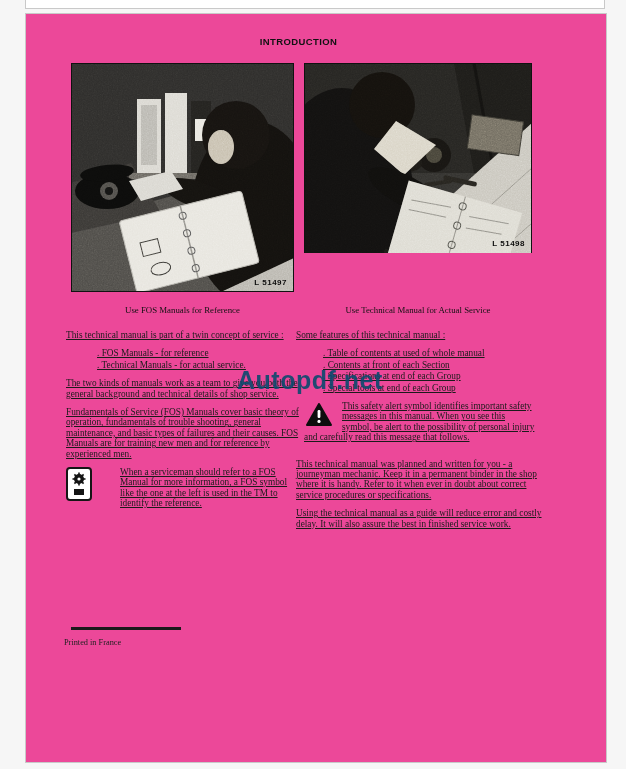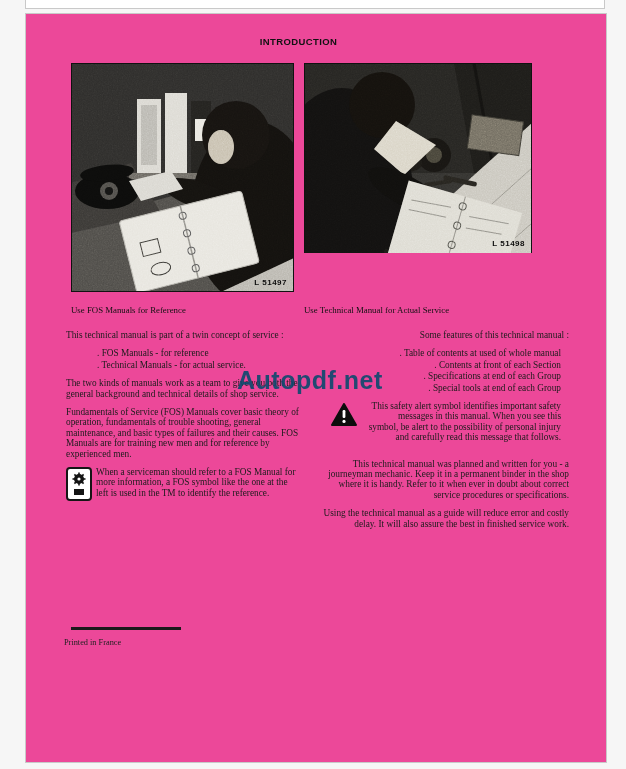--- a/index.html
+++ b/index.html
@@ -28,34 +28,34 @@
 
   .photo { position:absolute; top:49px; overflow:hidden; background:#2e2d2b; }
   .photo.ph-left  { left:45px;  width:223px; height:229px; }
   .photo.ph-right { left:278px; width:228px; height:190px; }
   .photo svg { display:block; }
   .photo-label {
     position:absolute; right:7px; bottom:5px;
     font:bold 8px "Liberation Sans", sans-serif; color:#0d0d0d; letter-spacing:.5px;
   }
 
-  .caption { position:absolute; top:291px; font-size:8.8px; color:#111; }
+  .caption { position:absolute; top:291px; text-align:center; font-size:8.8px; color:#111; }
   .caption.cap-left  { left:45px;  width:223px; }
   .caption.cap-right { left:278px; width:228px; }
 
-  .col { position:absolute; top:316px; font-size:9.3px; line-height:10.4px; color:#1b1b1b; }
+  .col { position:absolute; top:316px; font-size:9.3px; line-height:10.4px; color:#1b1b1b;text-decoration:underline; }
   .col.col-left  { left:40px;  width:234px; }
-  .col.col-right { left:295px; width:248px;text-align:right; }
+  .col.col-right { left:270px; width:248px; }
   .col p { margin:0 0 8px; }
   .bullets { margin:1px 0 8px; }
   .col-left  .bullets { padding-left:23px; }
   .col-right .bullets { padding-left:19px; }
   .bullets p { margin:0 8px 1px; }
 
-  .fos-row { display:flex; gap:4px; margin-top:4px; }
+  .fos-row { display:flex; gap:28px; margin-top:4px; }
   .fos-box {
     flex:0 0 auto; width:26px; height:34px; box-sizing:border-box;
     border:2px solid #151515; border-radius:4px; background:#fff;
     display:flex; flex-direction:column; align-items:center;
     justify-content:space-between; padding:3px 0 4px;
   }
   .fos-box .sq { width:10px; height:6px; background:#151515; }
   .fos-text { margin:0; }
 
   .safety { margin:6px 0 8px; }

